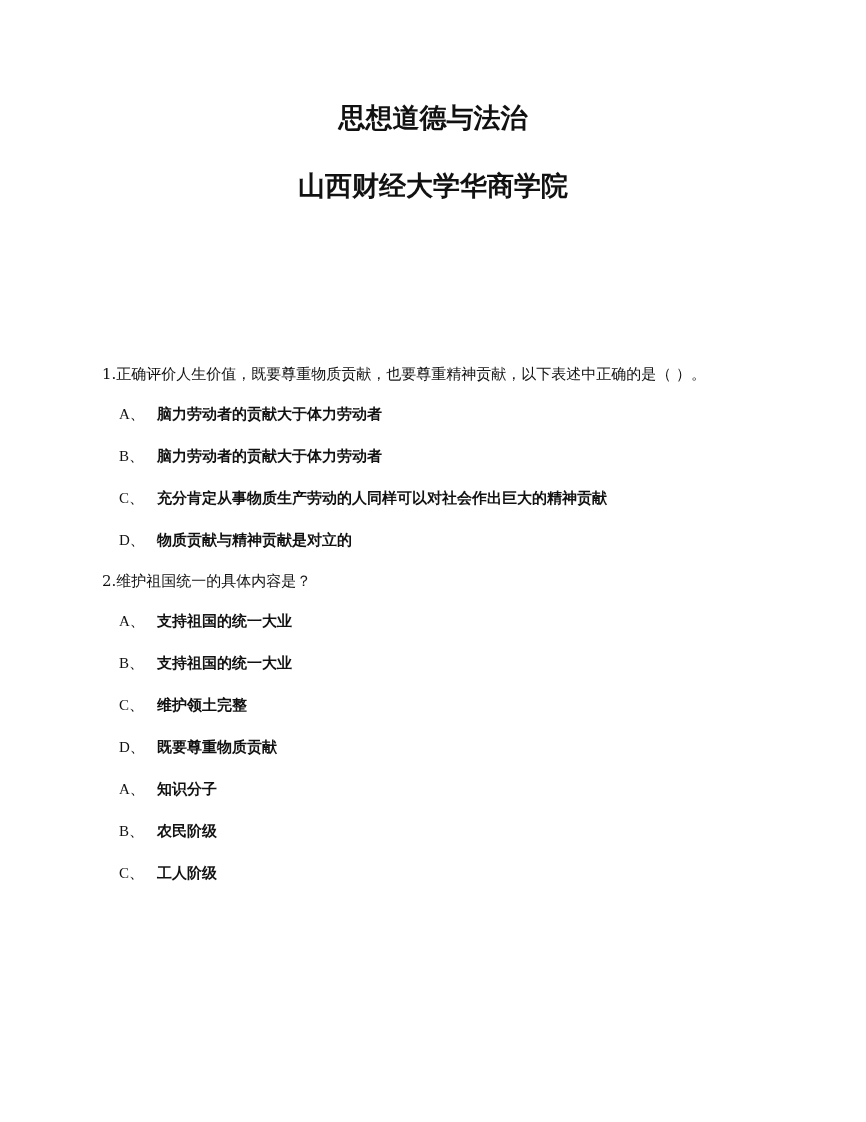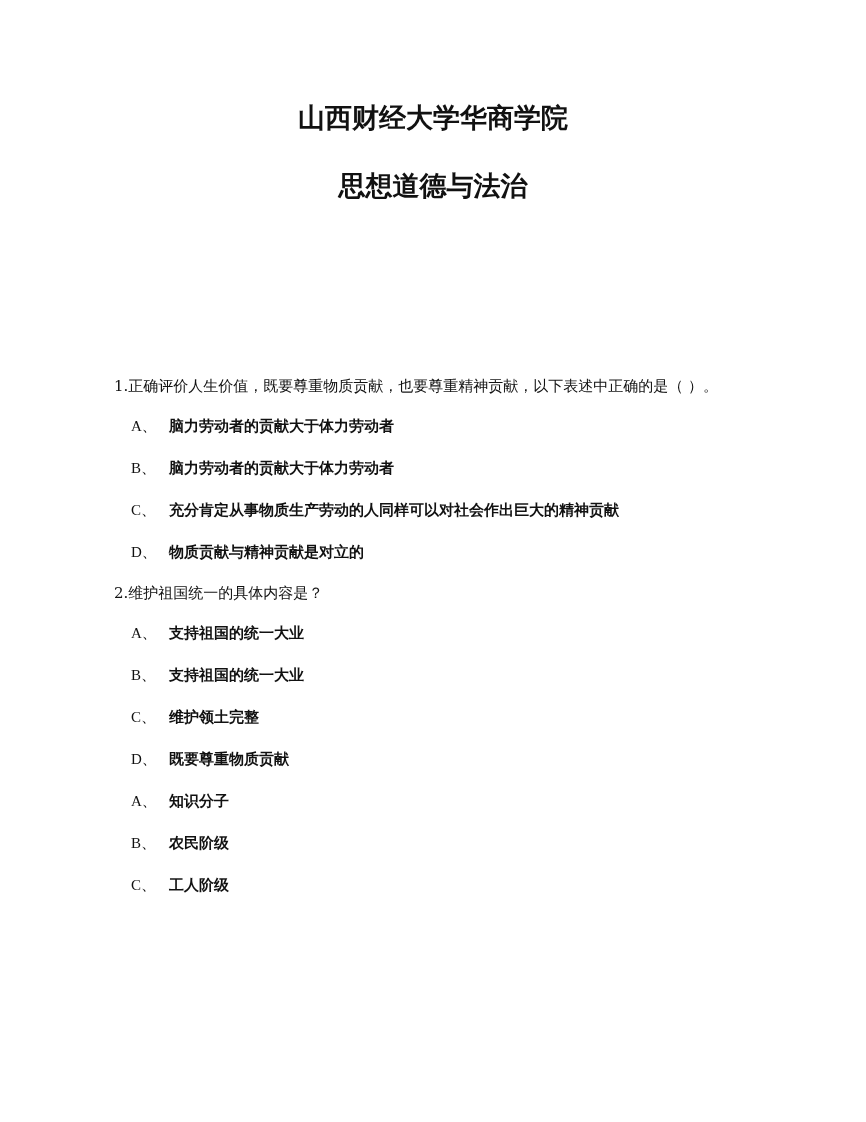--- a/index.html
+++ b/index.html
@@ -36,21 +36,21 @@
       left: 102px;
       top: 364px;
       width: 660px;
     }
     .section-heading {
       font-size: 15px;
       line-height: 22px;
       margin: 0 0 20px 0;
     }
     .question {
-      margin: 12px;
+      margin: 0;
     }
     .question-stem {
       font-size: 15px;
       line-height: 20px;
       margin: 0 0 19px 0;
     }
     .option {
       display: flex;
       font-size: 15px;
       line-height: 22px;
@@ -63,22 +63,22 @@
     }
     .option-text {
       flex: 1;
       font-weight: bold;
     }
   </style>
 </head>
 <body>
 
 <div class="title-block">
+  <div class="title-line">思想道德与法治</div>
   <div class="title-line">山西财经大学华商学院</div>
-  <div class="title-line">思想道德与法治</div>
 </div>
 
 <div class="content">
 
   <div class="question">
     <div class="question-stem">1.正确评价人生价值，既要尊重物质贡献，也要尊重精神贡献，以下表述中正确的是（ ）。</div>
     <div class="option">
       <span class="option-letter">A、</span>
       <span class="option-text">脑力劳动者的贡献大于体力劳动者</span>
     </div>

